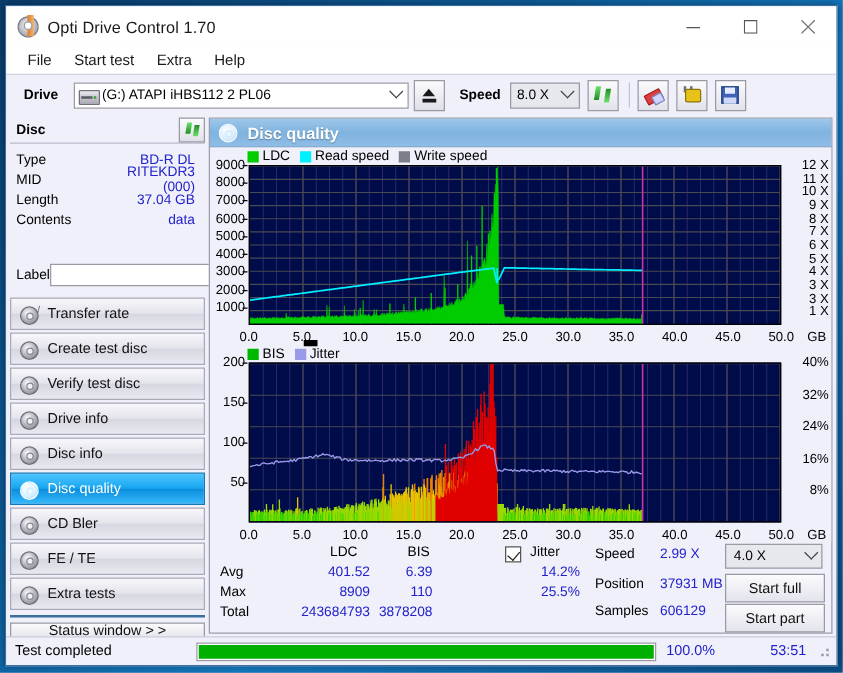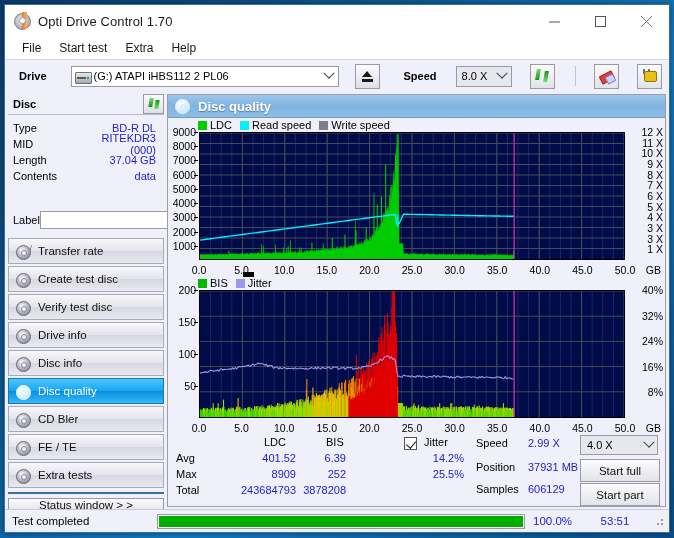--- a/index.html
+++ b/index.html
@@ -53,21 +53,20 @@
     padding-left:8px;flex:0 0 auto;
   }
   .menu-item{
     padding:2px 9px;font-size:12px;color:#1a1a1a;cursor:default;
   }
   
   #drivebar{
     height:33px;background:#eff0fa;border-top:1px solid #d6d7e4;
     display:flex;align-items:center;padding:0 6px;flex:0 0 auto;
     box-sizing:border-box;
-    gap:12px;
   }
   #drive-label{font-weight:bold;font-size:11px;color:#000;margin:0 12px 0 8px;}
   #drive-combo{
     flex:0 0 auto;width:268px;height:21px;background:#fff;border:1px solid #9a9aa5;
     display:flex;align-items:center;box-sizing:border-box;
   }
   .drive-icon{width:15px;height:13px;margin:0 4px 0 3px;position:relative;flex:0 0 auto;}
   .drive-icon .body{position:absolute;left:0;top:2px;width:15px;height:10px;
     background:linear-gradient(180deg,#e8e8ee,#a8a8b4);border:1px solid #70707c;border-radius:1px;}
   .drive-icon .slot{position:absolute;left:2px;top:7px;width:9px;height:2px;background:#5a5a66;}
@@ -215,21 +214,21 @@
     background:linear-gradient(180deg,#fbfbfd,#e3e3ec);border:1px solid #9a9aa5;
     display:flex;align-items:center;justify-content:center;font-size:11.5px;color:#111;}
   
   #statusbar{height:22px;flex:0 0 auto;display:flex;align-items:center;
     border-top:1px solid #c9cada;background:#eff0fa;}
   #status-text{font-size:11.5px;color:#000;padding-left:7px;width:145px;}
   #progress-outer{flex:1;height:15px;background:#fff;border:1px solid #9a9aa5;
     box-sizing:border-box;margin-right:4px;position:relative;}
   #progress-fill{position:absolute;left:1px;top:1px;bottom:1px;background:#00b000;}
   #progress-pct{width:52px;font-size:11.5px;color:#2222cc;padding-left:4px;}
-  #elapsed{width:60px;text-align:center;font-size:11.5px;color:#2222cc;padding-right:8px;}
+  #elapsed{width:60px;text-align:right;font-size:11.5px;color:#2222cc;padding-right:8px;}
   #grip{width:12px;height:12px;margin-right:4px;position:relative;}
   .gd{position:absolute;width:2px;height:2px;background:#9a9aa5;}
 </style>
 </head>
 <body>
 
 <div id="desktop">
   <div id="window">
 
     <div id="titlebar">
@@ -1573,21 +1572,21 @@
 
           <div class="st" style="left:8px;top:18px;">Avg</div>
           <div class="st" style="left:8px;top:34px;">Max</div>
           <div class="st" style="left:8px;top:50px;">Total</div>
 
           <div class="stv" style="left:60px;top:18px;width:68px;">401.52</div>
           <div class="stv" style="left:60px;top:34px;width:68px;">8909</div>
           <div class="stv" style="left:42px;top:50px;width:86px;">243684793</div>
 
           <div class="stv" style="left:130px;top:18px;width:48px;">6.39</div>
-          <div class="stv" style="left:130px;top:34px;width:48px;">252</div>
+          <div class="stv" style="left:130px;top:34px;width:48px;">110</div>
           <div class="stv" style="left:124px;top:50px;width:54px;">3878208</div>
 
           <div id="jitter-check" style="left:236px;top:3px;"></div>
           <div class="st" style="left:256px;top:2px;">Jitter</div>
           <div class="stv" style="left:236px;top:18px;width:60px;">14.2%</div>
           <div class="stv" style="left:236px;top:34px;width:60px;">25.5%</div>
 
           <div class="st" style="left:308px;top:3px;">Speed</div>
           <div class="stv" style="left:360px;top:3px;width:50px;text-align:left;">2.99 X</div>
           <div class="st" style="left:308px;top:27px;">Position</div>

